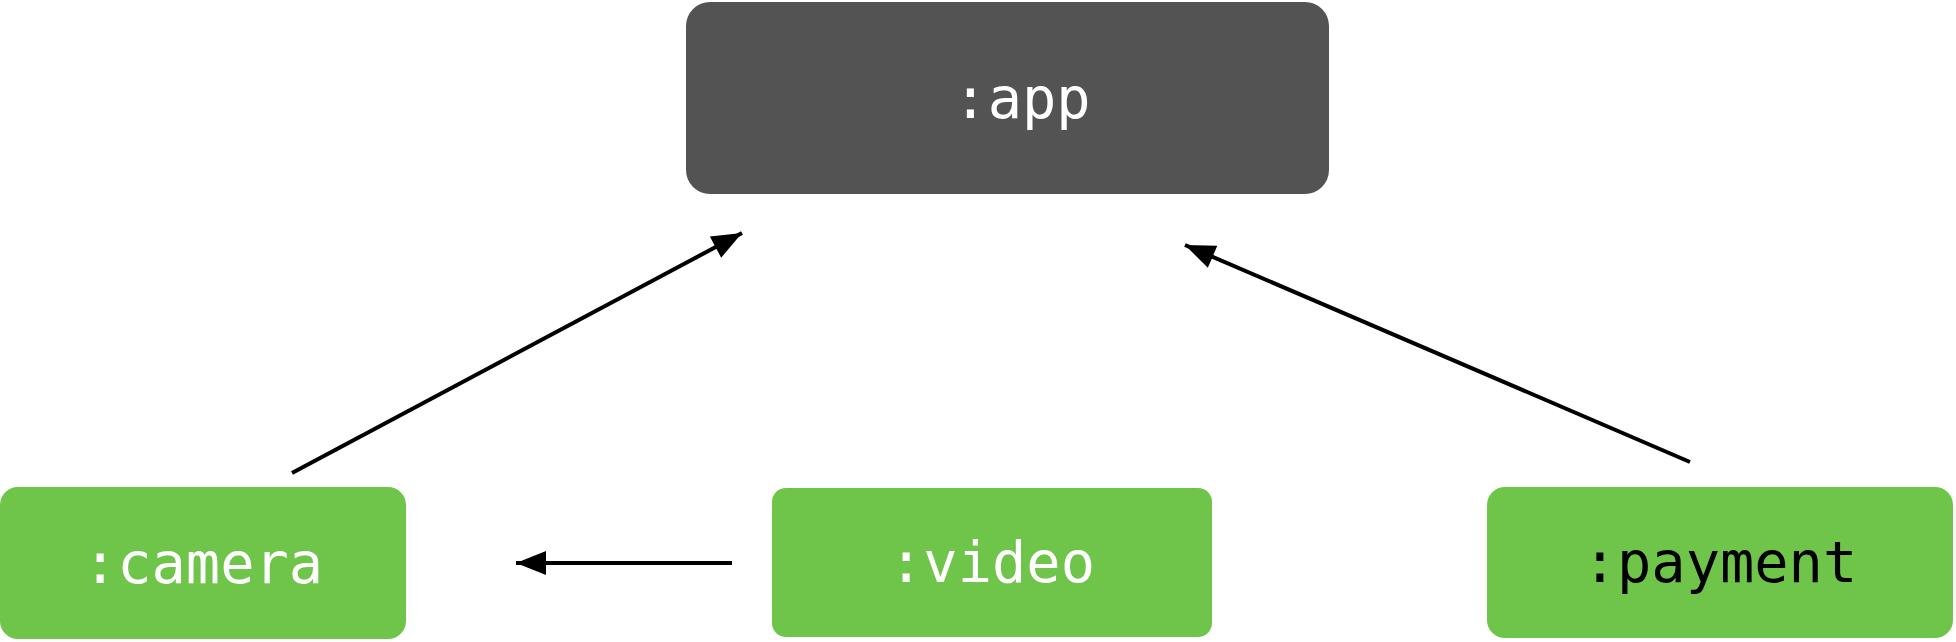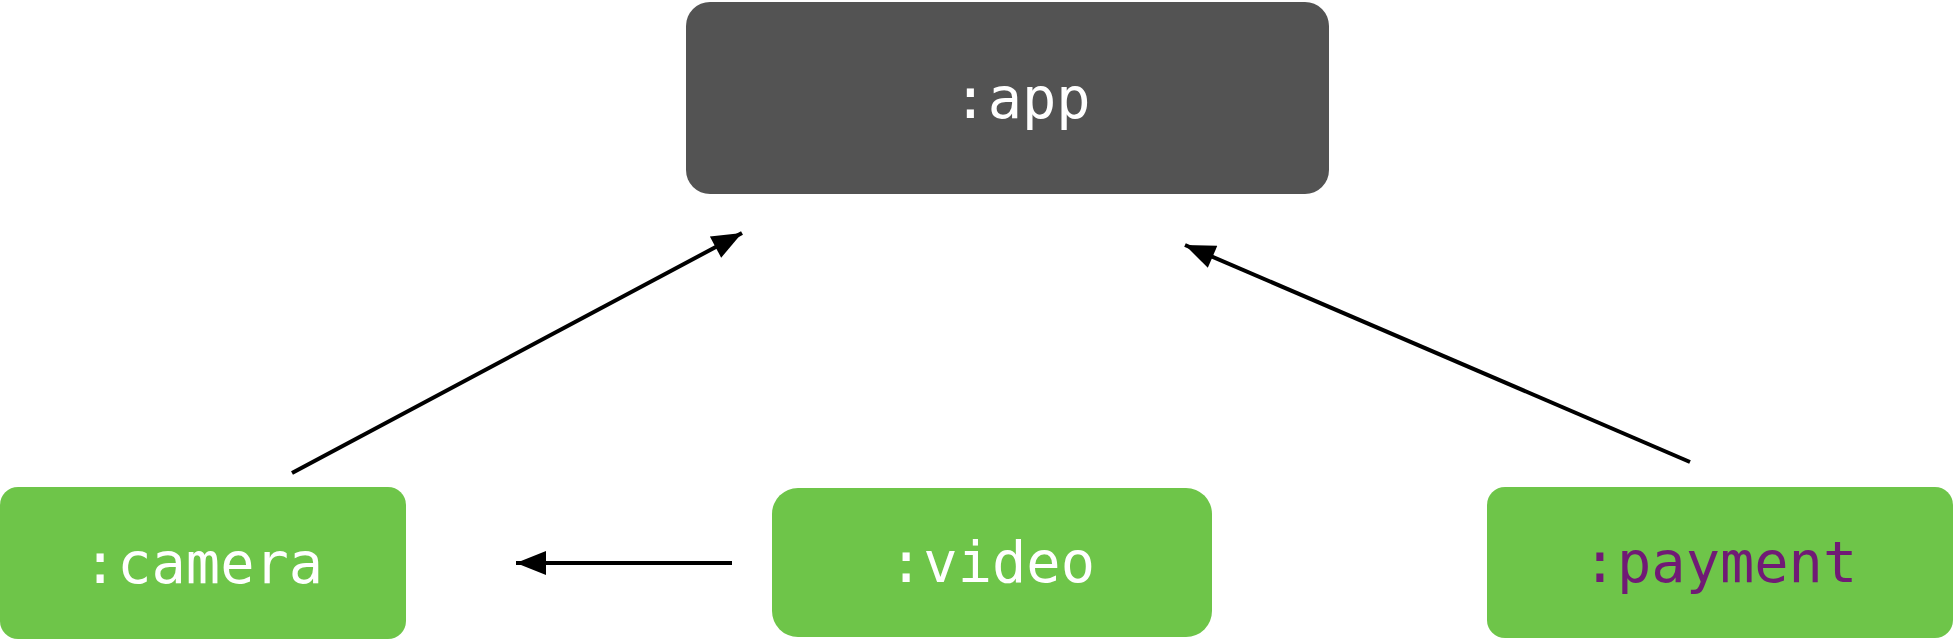--- a/index.html
+++ b/index.html
@@ -32,21 +32,21 @@
     border-radius: 24px;
   }
   .node-camera {
     left: 0px; top: 487px;
     width: 406px; height: 152px;
     border-radius: 18px;
   }
   .node-video {
     left: 772px; top: 488px;
     width: 440px; height: 149px;
-    border-radius: 26px;
+    border-radius: 14px;
   }
   .node-payment {
     left: 1487px; top: 487px;
     width: 466px; height: 151px;
     border-radius: 18px;
   }
   .edges-overlay {
     position: absolute;
     left: 0; top: 0;
     width: 1956px;
@@ -77,17 +77,17 @@
   </div>
 
   <div class="node node-camera" style="background: rgb(110, 197, 73); color: rgb(255, 255, 255);">
     <span>:camera</span>
   </div>
 
   <div class="node node-video" style="background: rgb(110, 197, 73); color: rgb(255, 255, 255);">
     <span>:video</span>
   </div>
 
-  <div class="node node-payment" style="background: rgb(110, 197, 73); color: #701a75;">
+  <div class="node node-payment" style="background: rgb(110, 197, 73); color: #000000;">
     <span>:payment</span>
   </div>
 
 </div>
 
 </body></html>

